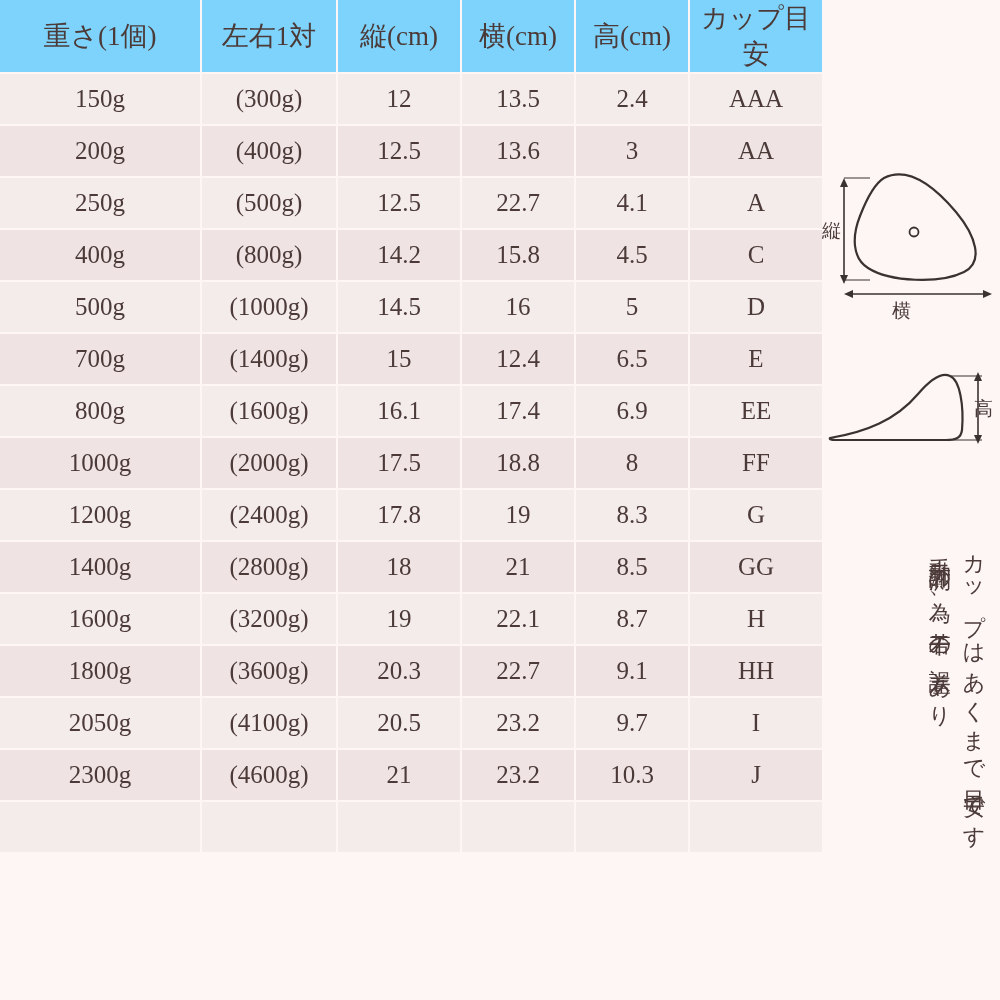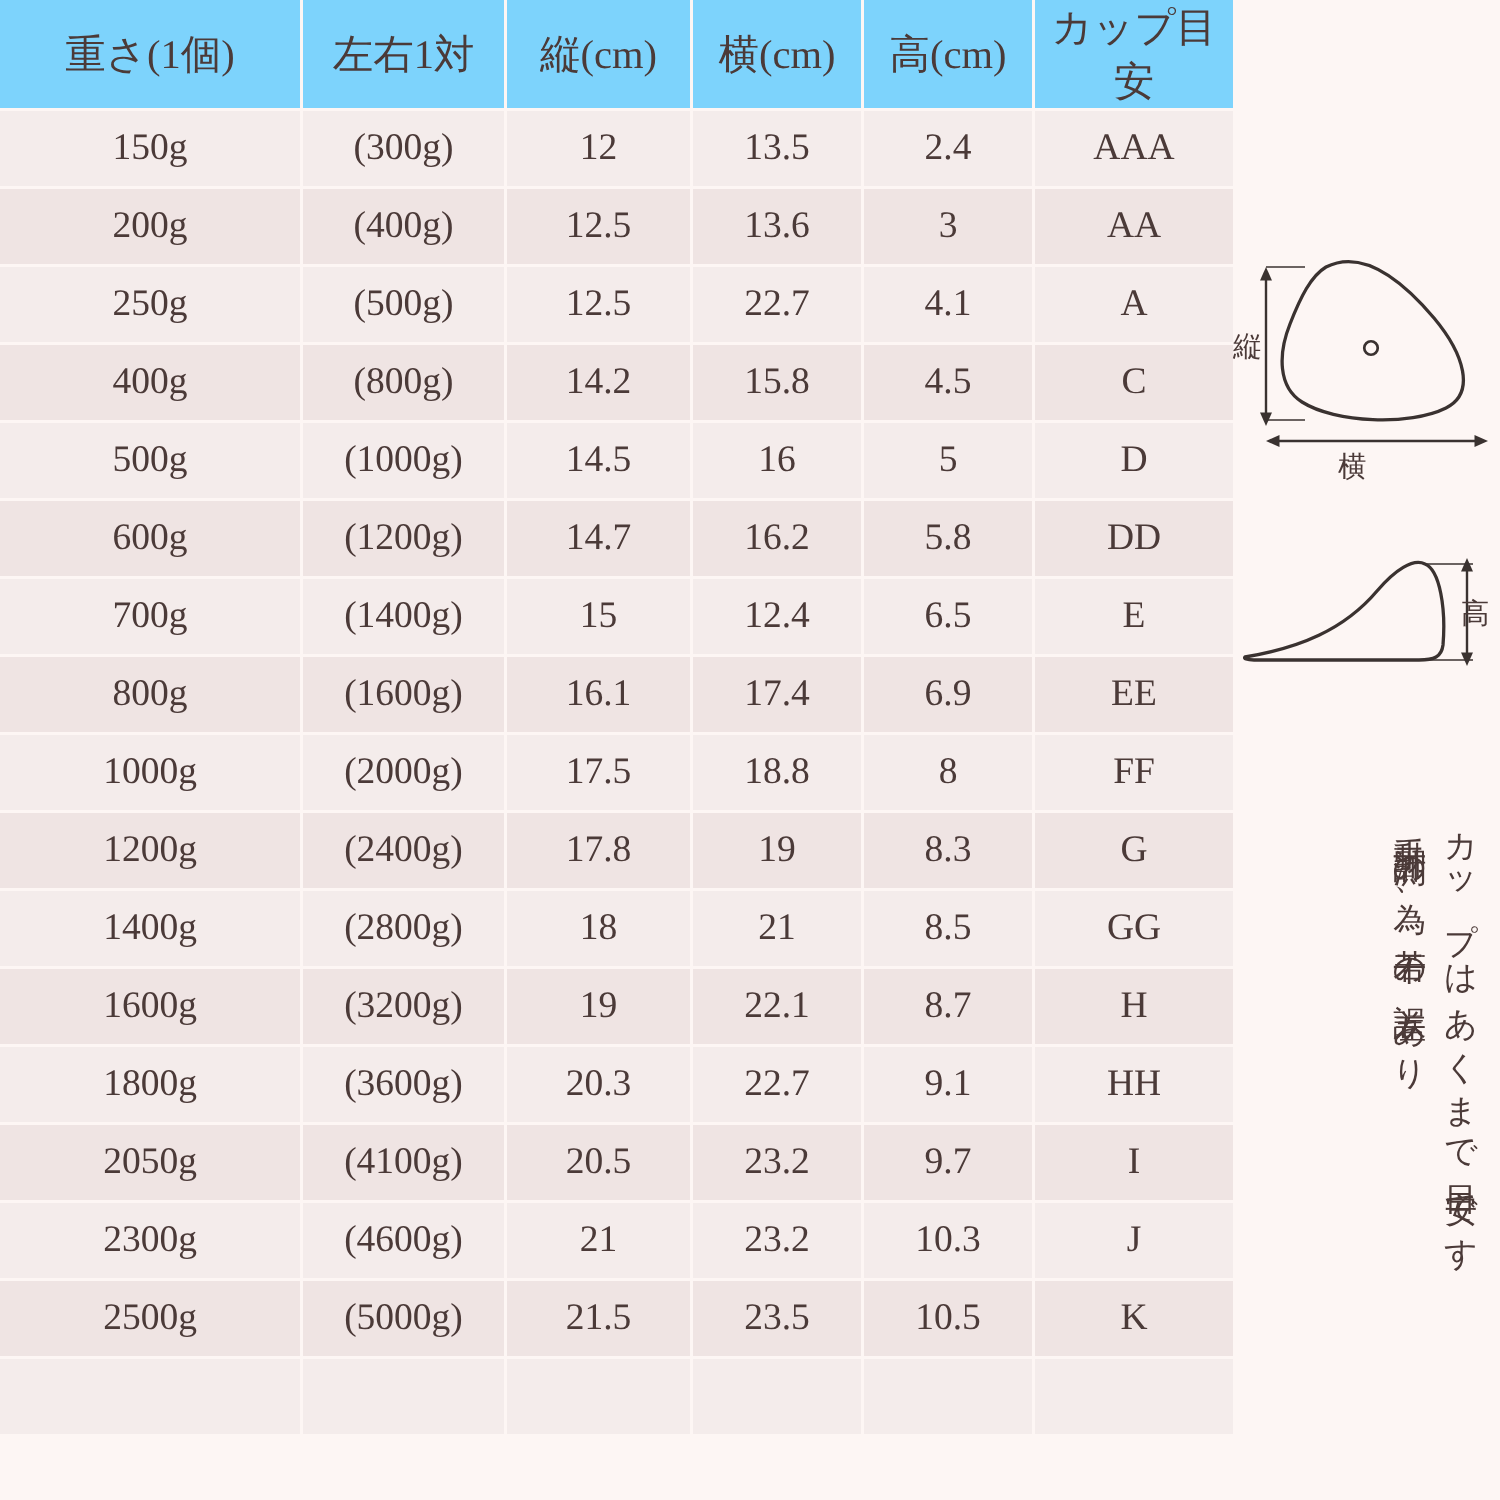--- a/index.html
+++ b/index.html
@@ -162,28 +162,20 @@
         </tr>
         <tr>
           <td class="c0">500g</td>
           <td class="c1">(1000g)</td>
           <td class="c2">14.5</td>
           <td class="c3">16</td>
           <td class="c4">5</td>
           <td class="c5">D</td>
         </tr>
         <tr>
-          <td class="c0">600g</td>
-          <td class="c1">(1200g)</td>
-          <td class="c2">14.7</td>
-          <td class="c3">16.2</td>
-          <td class="c4">5.8</td>
-          <td class="c5">DD</td>
-        </tr>
-        <tr>
           <td class="c0">700g</td>
           <td class="c1">(1400g)</td>
           <td class="c2">15</td>
           <td class="c3">12.4</td>
           <td class="c4">6.5</td>
           <td class="c5">E</td>
         </tr>
         <tr>
           <td class="c0">800g</td>
           <td class="c1">(1600g)</td>
@@ -240,28 +232,20 @@
           <td class="c4">9.7</td>
           <td class="c5">I</td>
         </tr>
         <tr>
           <td class="c0">2300g</td>
           <td class="c1">(4600g)</td>
           <td class="c2">21</td>
           <td class="c3">23.2</td>
           <td class="c4">10.3</td>
           <td class="c5">J</td>
-        </tr>
-        <tr>
-          <td class="c0">2500g</td>
-          <td class="c1">(5000g)</td>
-          <td class="c2">21.5</td>
-          <td class="c3">23.5</td>
-          <td class="c4">10.5</td>
-          <td class="c5">K</td>
         </tr>
         <tr>
           <td class="c0"></td>
           <td class="c1"></td>
           <td class="c2"></td>
           <td class="c3"></td>
           <td class="c4"></td>
           <td class="c5"></td>
         </tr>
       </tbody>

